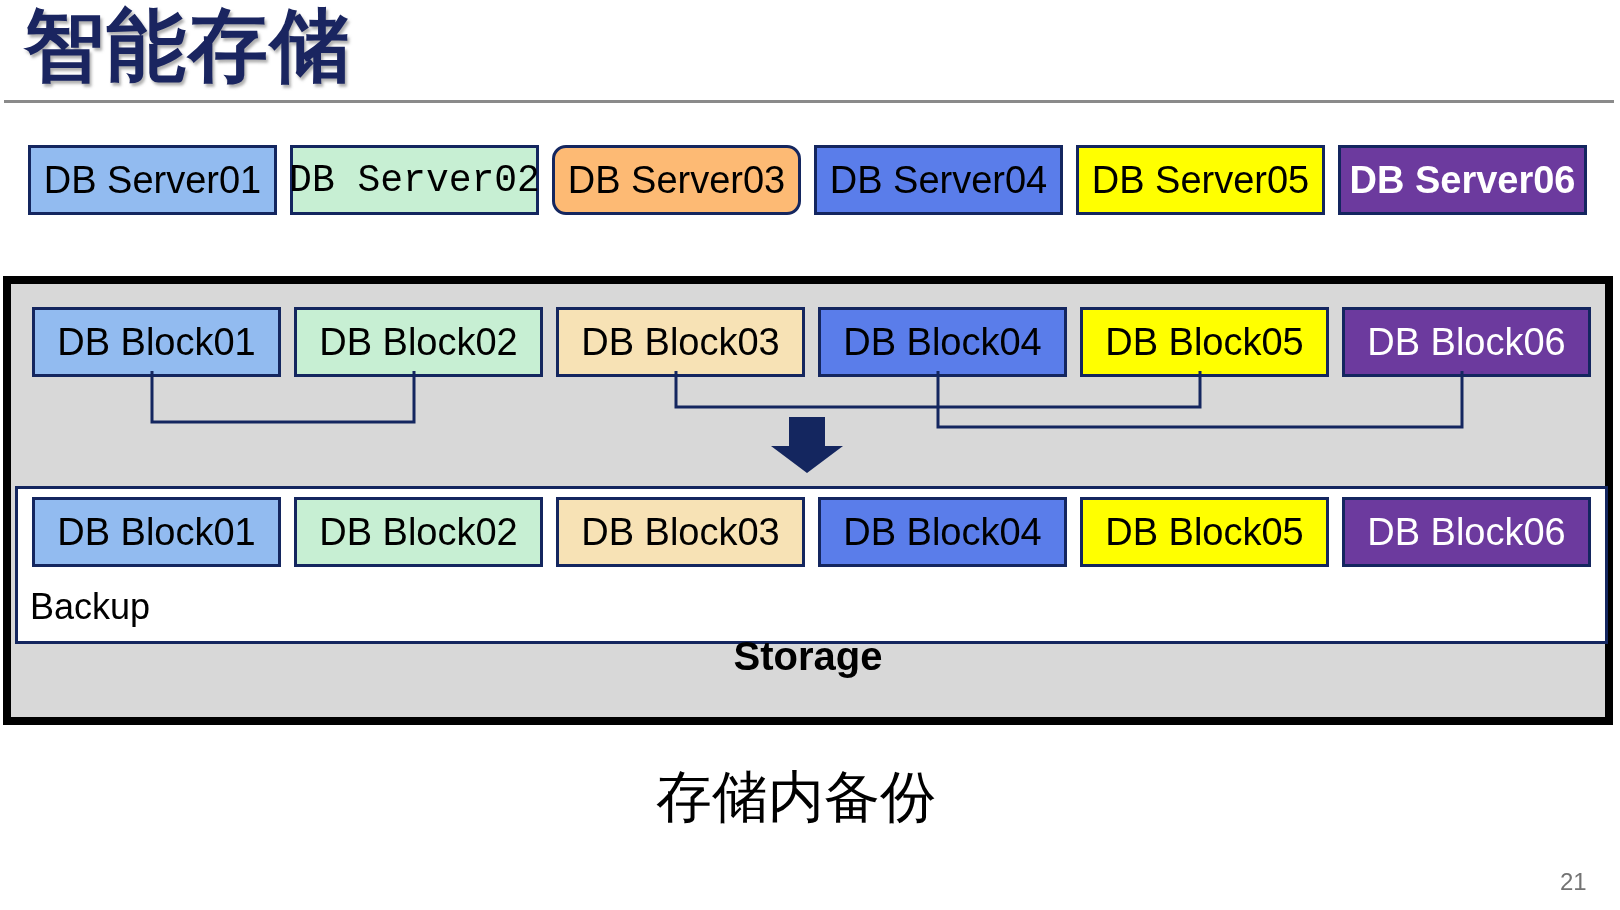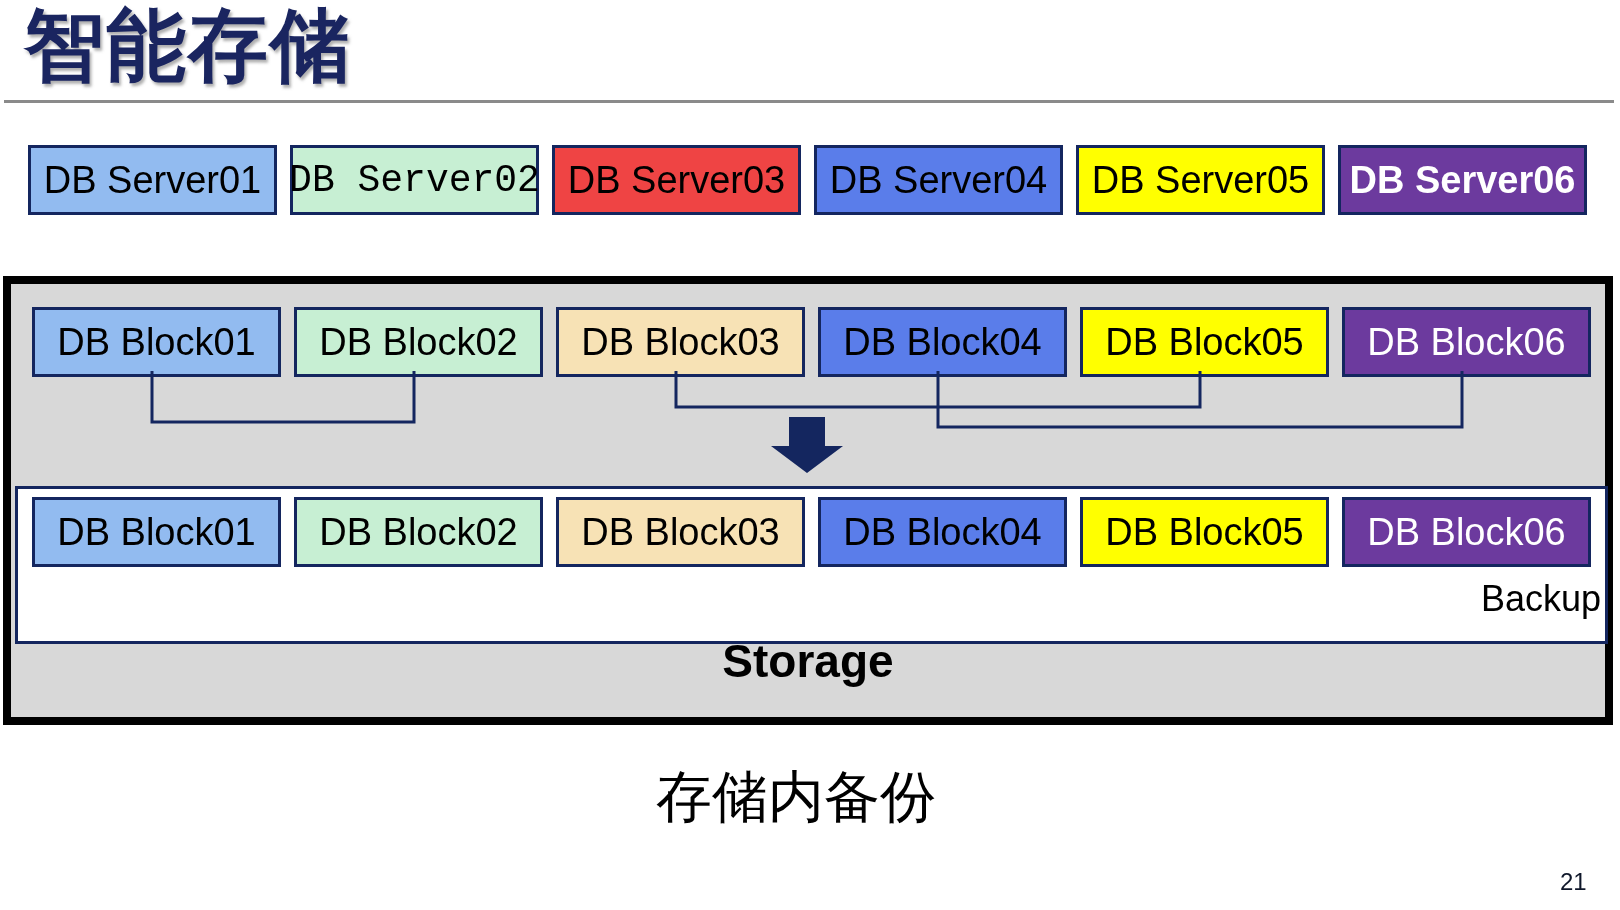--- a/index.html
+++ b/index.html
@@ -32,57 +32,57 @@
     position:absolute; left:3px; top:276px; width:1610px; height:449px;
     box-sizing:border-box; border:8px solid #000000; background:#D8D8D8;
   }
   .blocks-top-row { top:23px; left:21px; }
   .backup-container {
     position:absolute; left:4px; top:202px; width:1593px; height:158px;
     box-sizing:border-box; border:3px solid #14265F; background:#ffffff;
   }
   .blocks-backup-row { top:8px; left:14px; }
   .backup-label {
-    position:absolute; left:0; right:0; top:85px; margin:4px;
-    text-align:right; font-size:36px; color:#000000;
+    position:absolute; left:0; right:0; top:85px; margin:12px;
+    text-align:left; font-size:36px; color:#000000;
   }
   .storage-label {
     position:absolute; left:0; right:0; top:350px; margin:0;
-    text-align:center; font-size:46px; font-weight:bold; color:#000000;
+    text-align:center; font-size:40px; font-weight:bold; color:#000000;
   }
   .connector-svg {
     position:absolute; left:0; top:0; width:1620px; height:910px;
     pointer-events:none;
   }
   .down-arrow {
     position:absolute; left:771px; top:417px; width:72px; height:56px;
     background:#14265F;
     clip-path:polygon(25% 0, 75% 0, 75% 52%, 100% 52%, 50% 100%, 0 52%, 25% 52%);
   }
   .caption {
     position:absolute; left:656px; top:762px;
     font-size:56px; line-height:70px; color:#000000;
   }
   .page-number {
     position:absolute; left:1560px; top:868px;
-    font-size:24px; color:#0f172a;
+    font-size:24px; color:#737373;
   }
 </style>
 </head>
 <body>
 
 <div class="slide">
 
   <h1 class="slide-title">智能存储</h1>
   <div class="title-rule"></div>
 
   <div class="row server-row">
     <div class="box" style="background-color: rgb(146, 187, 240); color: rgb(0, 0, 0);">DB Server01</div>
     <div class="box" style="background-color: rgb(199, 239, 211); color: rgb(0, 0, 0); font-family: Liberation Mono, monospace;">DB Server02</div>
-    <div class="box" style="background-color: #ef4444; color: rgb(0, 0, 0);">DB Server03</div>
+    <div class="box" style="background-color: #fdba74; color: rgb(0, 0, 0); border-radius: 14px;">DB Server03</div>
     <div class="box" style="background-color: rgb(90, 125, 234); color: rgb(0, 0, 0);">DB Server04</div>
     <div class="box" style="background-color: rgb(255, 255, 0); color: rgb(0, 0, 0);">DB Server05</div>
     <div class="box" style="background-color: rgb(108, 58, 158); color: rgb(255, 255, 255); font-weight: bold;">DB Server06</div>
   </div>
 
   <div class="storage-container">
 
     <div class="row blocks-top-row">
       <div class="box" style="background-color: rgb(146, 187, 240); color: rgb(0, 0, 0);">DB Block01</div>
       <div class="box" style="background-color: rgb(199, 239, 211); color: rgb(0, 0, 0);">DB Block02</div>

